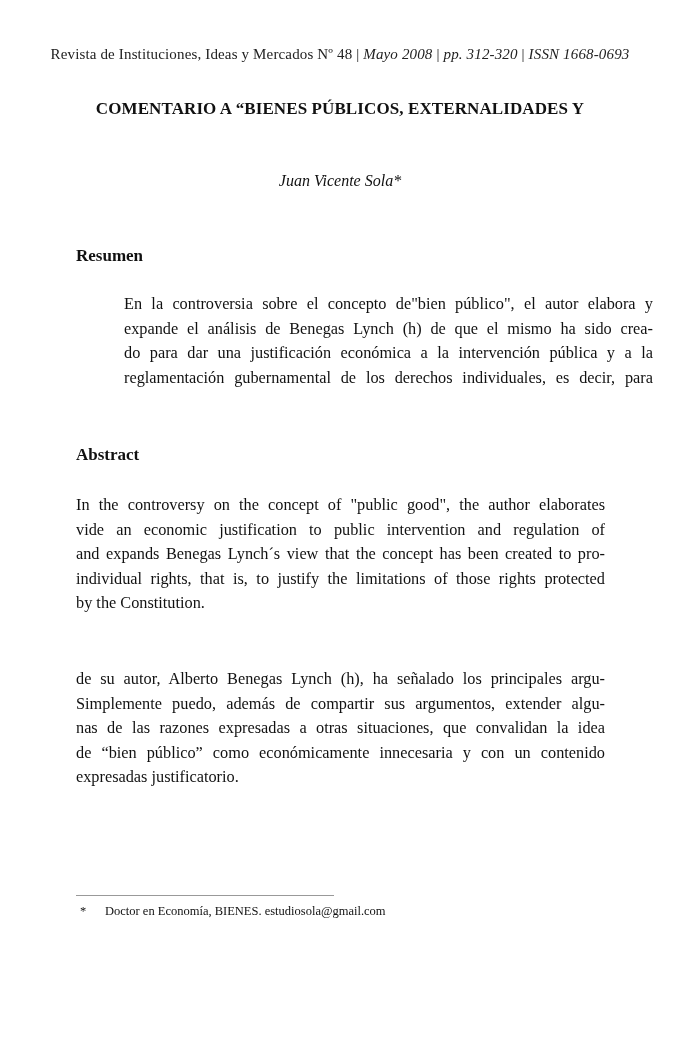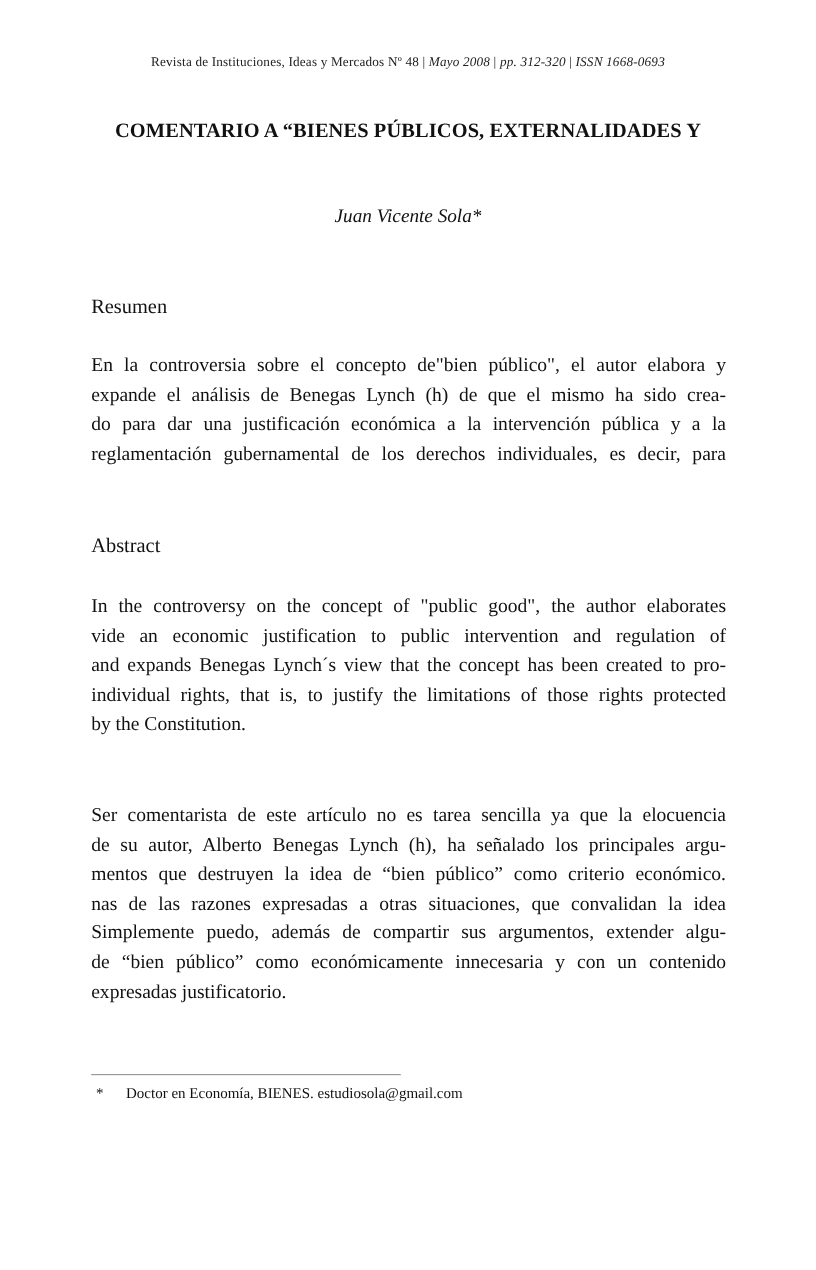--- a/index.html
+++ b/index.html
@@ -14,21 +14,21 @@
       overflow: hidden;
       font-family: "Liberation Serif", "DejaVu Serif", serif;
       color: #111111;
     }
     .running-header {
       position: absolute;
       left: 0;
       width: 680px;
       top: 46px;
       text-align: center;
-      font-size: 11px;
+      font-size: 15px;
       letter-spacing: 0.15px;
       color: #222;
     }
     .running-header .it { font-style: italic; }
     .title {
       position: absolute;
       left: 60px;
       width: 560px;
       top: 95px;
       text-align: center;
@@ -42,21 +42,21 @@
       left: 0;
       width: 680px;
       top: 172px;
       text-align: center;
       font-style: italic;
       font-size: 16px;
     }
     .section-heading {
       position: absolute;
       left: 76px;
-      font-weight: normal;
+      font-weight: bold;
       font-size: 17px;
     }
     .para {
       position: absolute;
       left: 76px;
       width: 529px;
       font-size: 16.3px;
       line-height: 24.6px;
       text-align: justify;
     }
@@ -93,43 +93,41 @@
 </div>
 
 <div class="title">
   <div>COMENTARIO A “BIENES PÚBLICOS, EXTERNALIDADES Y</div>
 </div>
 
 <div class="author">Juan Vicente Sola*</div>
 
 <div class="section-heading" style="top:246px;">Resumen</div>
 
-<div class="para" style="top:292px;">
+<div class="para" style="top:292px;margin-left:48px;">
   <span class="line">En la  controversia sobre el  concepto de"bien público", el autor  elabora y</span>
   <span class="line">expande el análisis  de Benegas Lynch (h) de que el mismo  ha sido crea-</span>
   <span class="line">do para dar una justificación económica a la intervención pública  y a la</span>
   <span class="line">reglamentación gubernamental de los derechos individuales, es decir, para</span>
 </div>
 
 <div class="section-heading" style="top:445px;">Abstract</div>
 
 <div class="para" style="top:493px;">
   <span class="line">In the controversy on the concept of "public good", the author elaborates</span>
   <span class="line">vide an economic justification to public intervention and regulation of</span>
   <span class="line">and expands Benegas Lynch´s view that the concept has been created to pro-</span>
   <span class="line">individual rights, that is, to justify the limitations of  those rights protected</span>
   <span class="line last">by the Constitution.</span>
 </div>
 
 <div class="para" style="top:667px;">
-  <span class="line">Ser comentarista de este artículo no es tarea sencilla ya que la elocuencia</span>
   <span class="line">de su autor, Alberto Benegas Lynch (h), ha señalado los principales argu-</span>
-  <span class="line">mentos que destruyen la idea de “bien público” como criterio económico.</span>
+  <span class="line">Simplemente puedo, además de compartir sus argumentos, extender algu-</span>
   <span class="line">nas de las razones expresadas a otras situaciones, que convalidan la idea</span>
-  <span class="line">Simplemente puedo, además de compartir sus argumentos, extender algu-</span>
   <span class="line">de “bien público” como económicamente innecesaria y con un contenido</span>
   <span class="line last">expresadas justificatorio.</span>
 </div>
 
 <div class="footnote-rule"></div>
 
 <div class="footnote">
   <span class="mark">*</span><span>Doctor en Economía, BIENES. estudiosola@gmail.com</span>
 </div>
 

